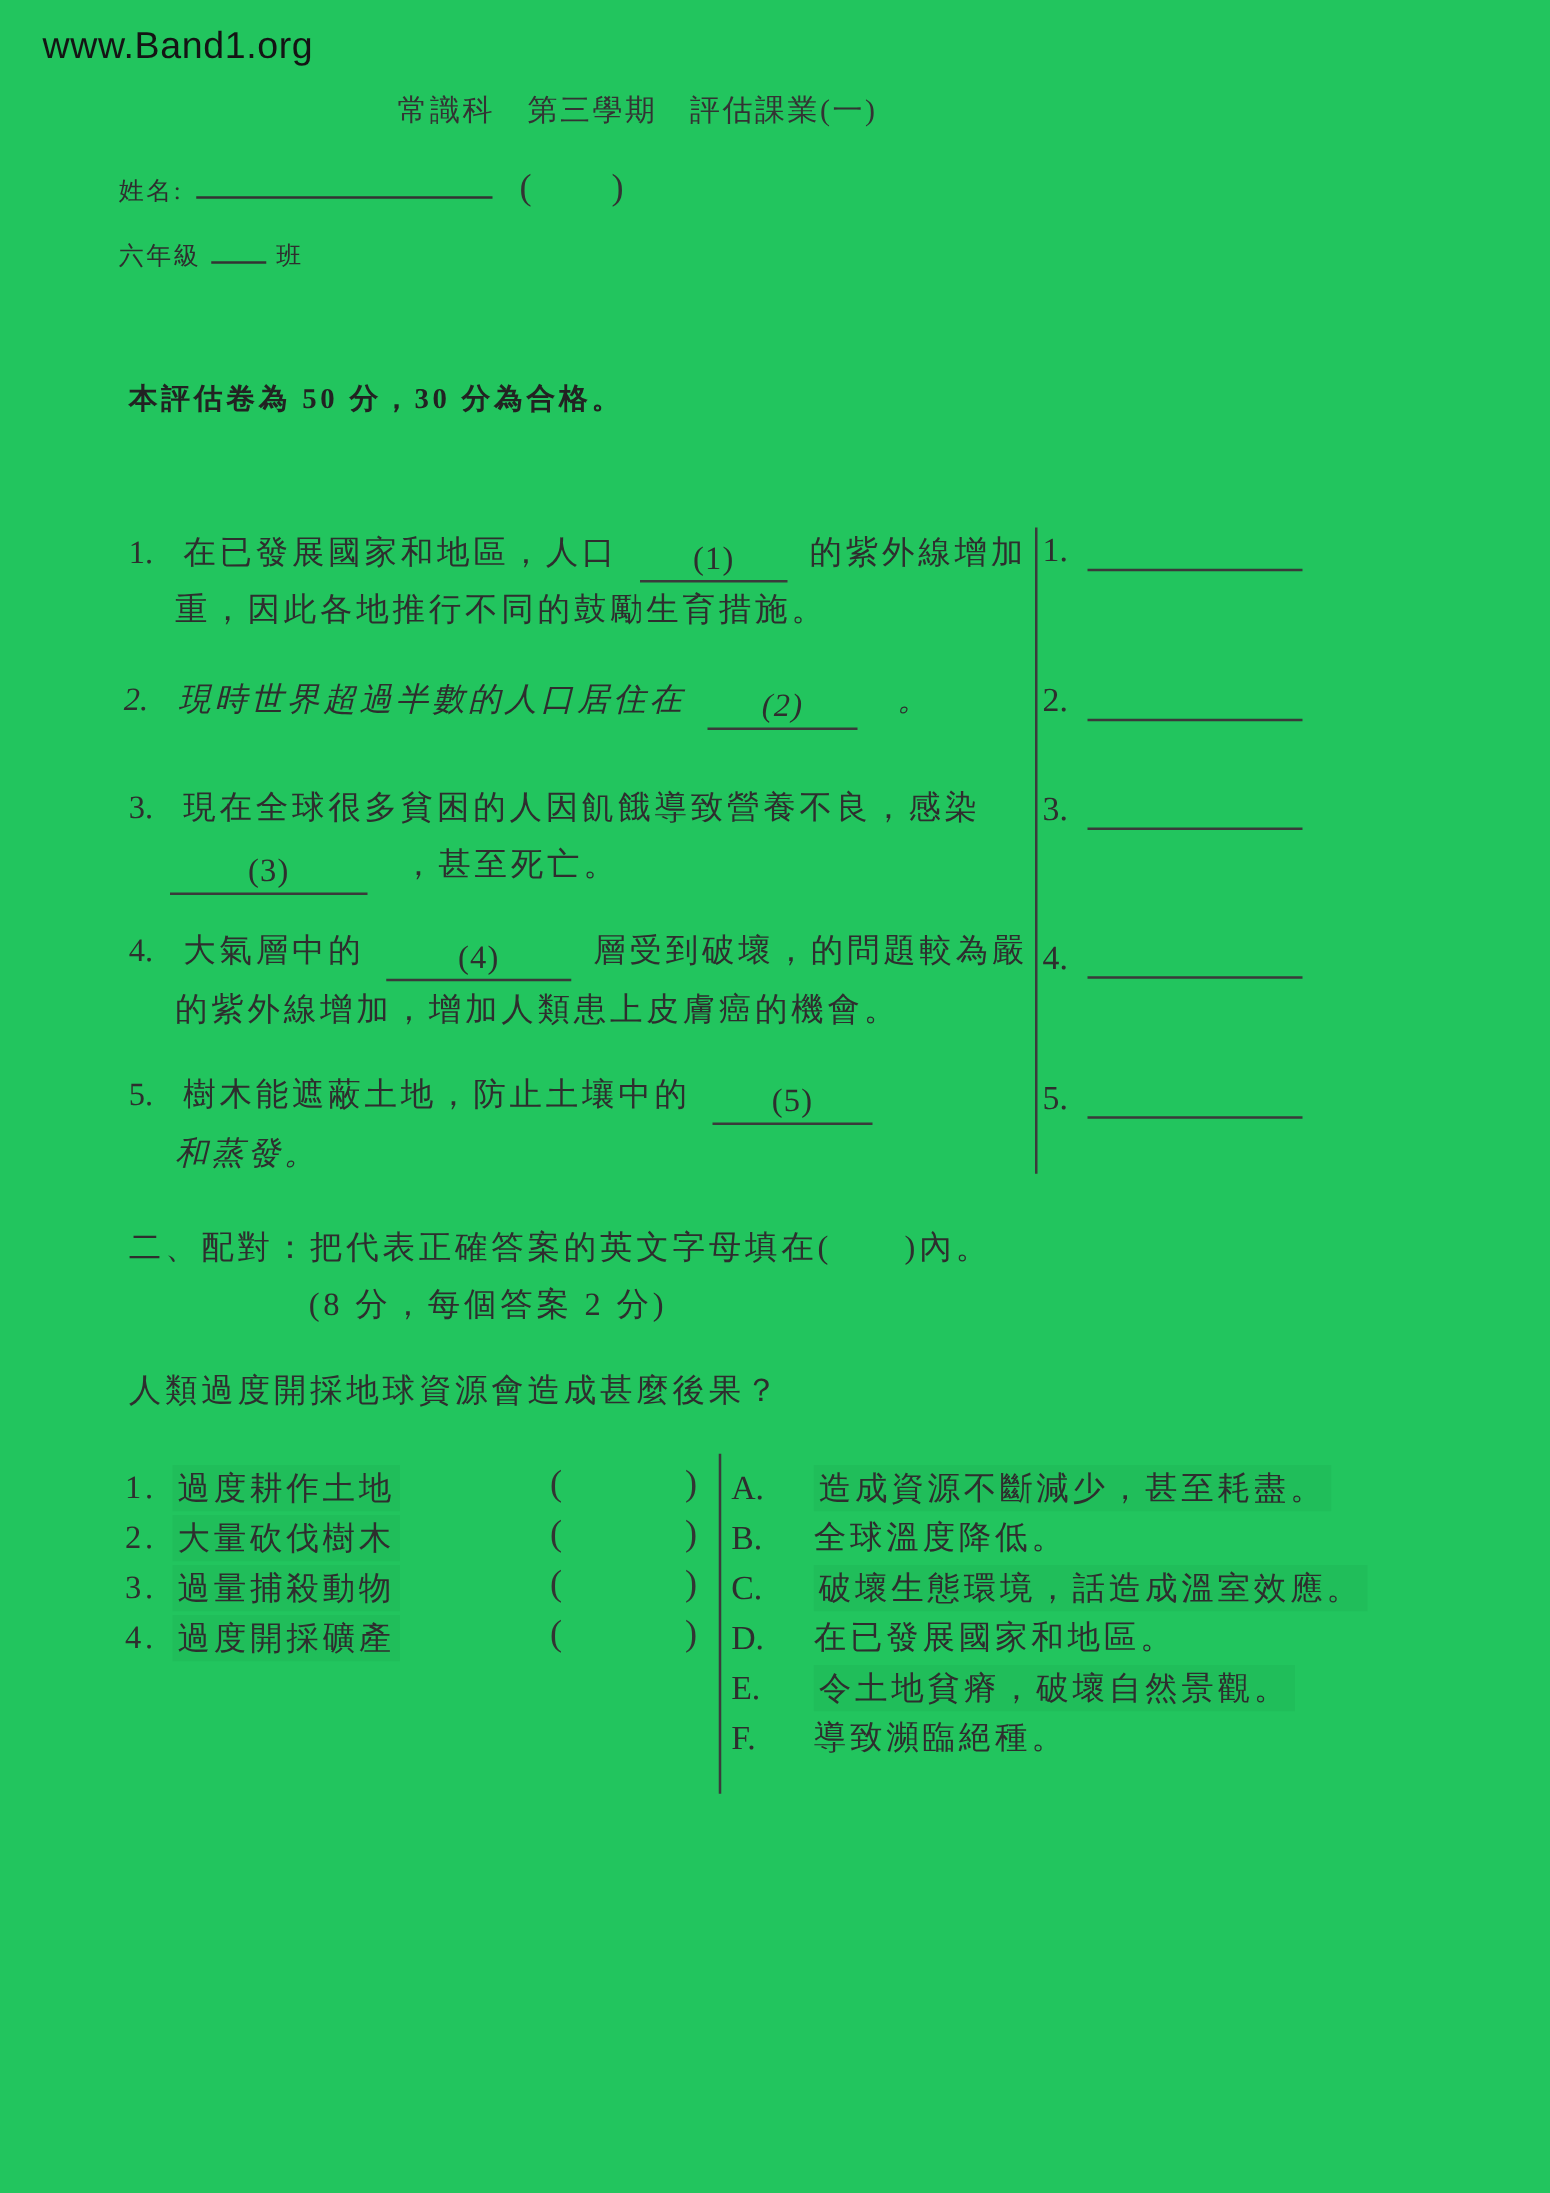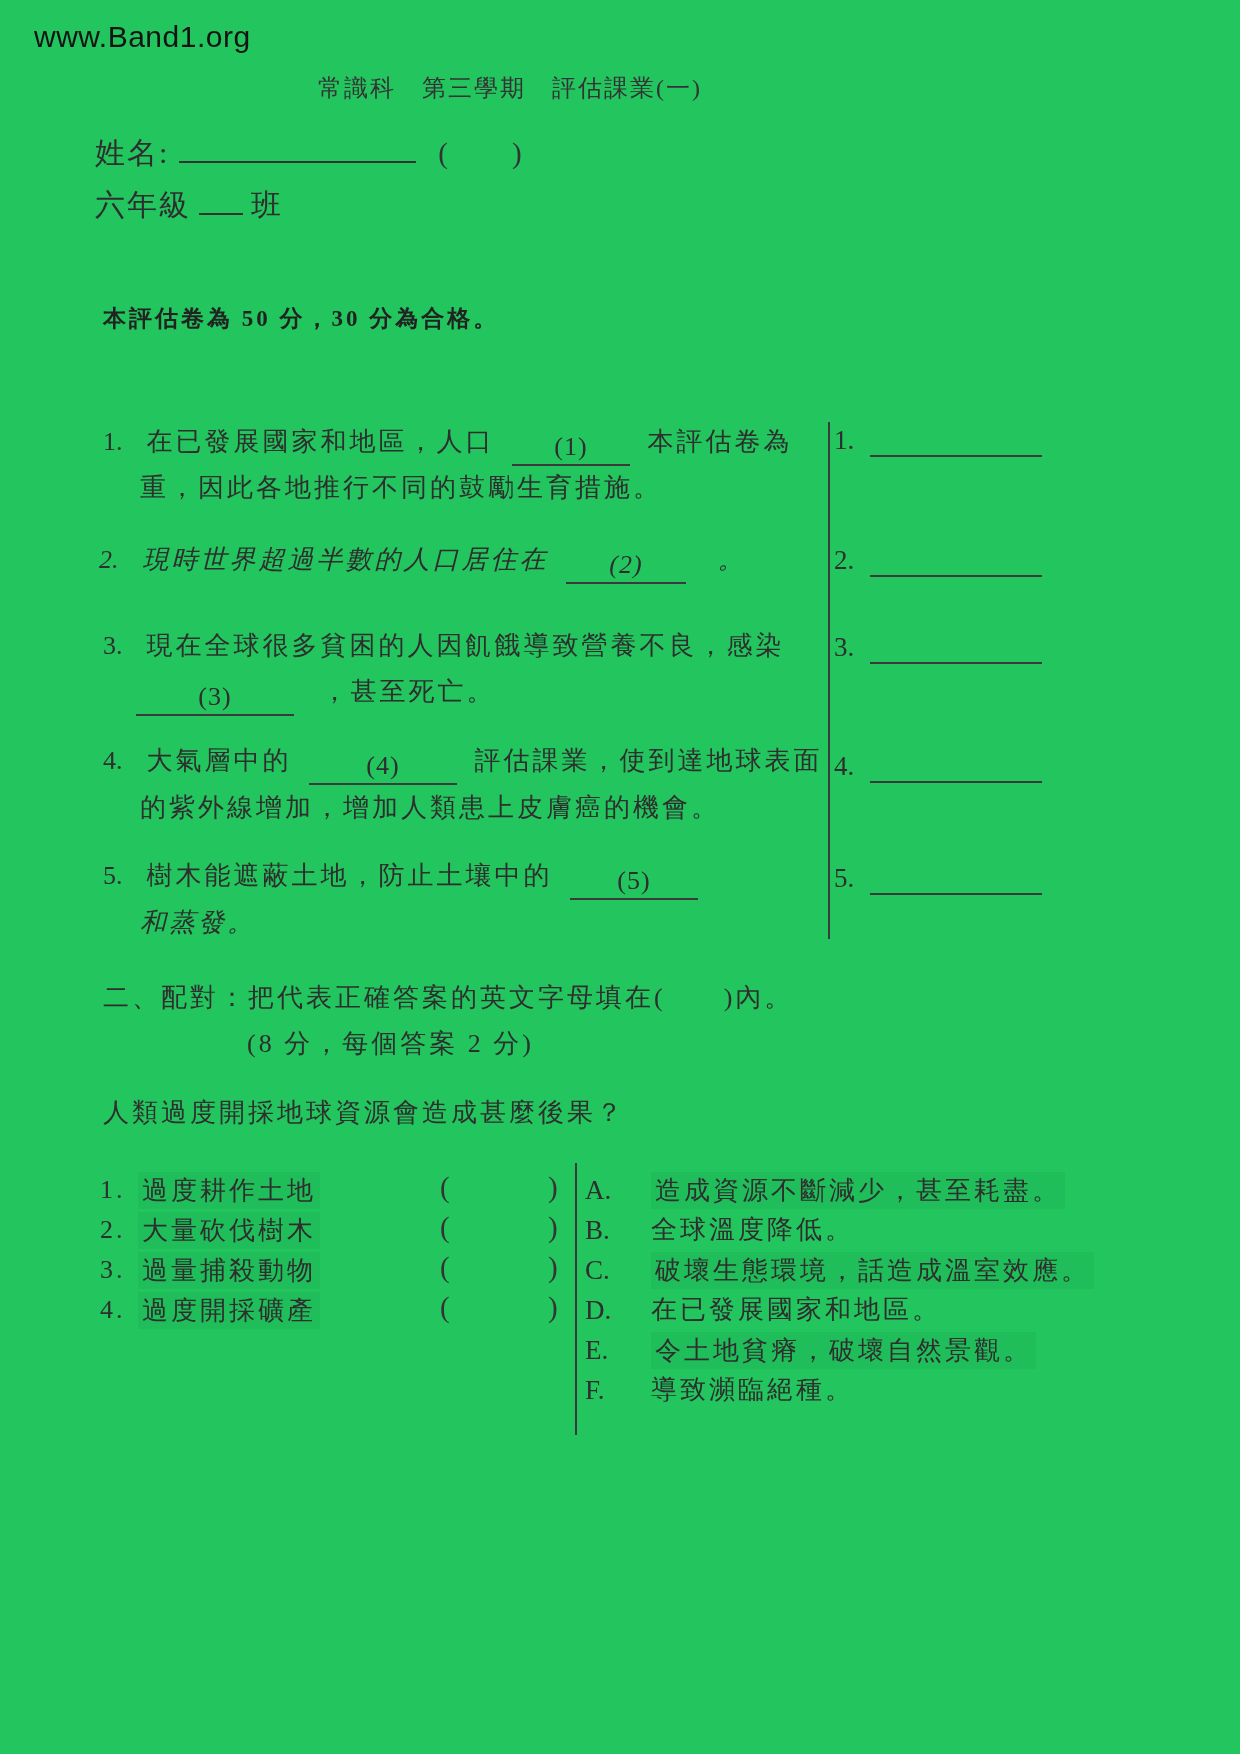--- a/index.html
+++ b/index.html
@@ -14,21 +14,21 @@
     position:absolute; left:0; top:0; width:1240px; height:1754px;
     background:#22c55e; overflow:hidden;
   }
   .abs { position:absolute; white-space:nowrap; }
   .watermark {
     font-family:"Liberation Sans","DejaVu Sans",sans-serif;
     font-size:30px; color:#141414; letter-spacing:0.5px;
   }
   .doc-title { font-size:24px; letter-spacing:2px; color:#333; }
   .cjk { font-size:26px; letter-spacing:3px; line-height:1.35; }
-  .cjk-sm { font-size:30px; letter-spacing:2px; }
+  .cjk-sm { font-size:20px; letter-spacing:2px; }
   .bold { font-weight:bold; color:#222; }
   .qnum { display:inline-block; min-width:34px; font-size:26px; letter-spacing:0; }
   .blank {
     display:inline-block; border-bottom:2px solid #3a3a3a;
     text-align:center; letter-spacing:1px; transform:translateY(5px);
     margin:0 8px; font-size:26px;
   }
   .uline {
     display:inline-block; border-bottom:2.5px solid #333;
     height:26px; vertical-align:baseline;
@@ -73,21 +73,21 @@
     <span class="cjk-sm">班</span>
   </div>
 
   <div class="abs cjk bold" style="left:103px; top:303px; font-size:23px;">本評估卷為 50 分，30 分為合格。</div>
 
 
   <div class="abs cjk" style="left:103px; top:424px;">
     <span class="qnum">1.</span>
     <span>在已發展國家和地區，人口</span>
     <span class="blank" style="width:118px;">(1)</span>
-    <span>本評估卷為</span>
+    <span>的紫外線增加</span>
   </div>
   <div class="abs cjk" style="left:140px; top:470px;">重，因此各地推行不同的鼓勵生育措施。</div>
 
   <div class="abs cjk" style="left:99px; top:542px;font-style:italic;">
     <span class="qnum">2.</span>
     <span>現時世界超過半數的人口居住在</span>
     <span class="blank" style="width:120px;">(2)</span>
     <span style="margin-left:14px;">。</span>
   </div>
 
@@ -97,21 +97,21 @@
   </div>
   <div class="abs cjk" style="left:128px; top:674px;">
     <span class="blank" style="width:158px;">(3)</span>
     <span style="margin-left:10px;">，甚至死亡。</span>
   </div>
 
   <div class="abs cjk" style="left:103px; top:743px;">
     <span class="qnum">4.</span>
     <span>大氣層中的</span>
     <span class="blank" style="width:148px;">(4)</span>
-    <span>評估課業，使到達地球表面</span>
+    <span>層受到破壞，的問題較為嚴</span>
   </div>
   <div class="abs cjk" style="left:140px; top:790px;">的紫外線增加，增加人類患上皮膚癌的機會。</div>
 
   <div class="abs cjk" style="left:103px; top:858px;">
     <span class="qnum">5.</span>
     <span>樹木能遮蔽土地，防止土壤中的</span>
     <span class="blank" style="width:128px;">(5)</span>
   </div>
   <div class="abs cjk" style="left:140px; top:905px;font-style:italic;">和蒸發。</div>
 

